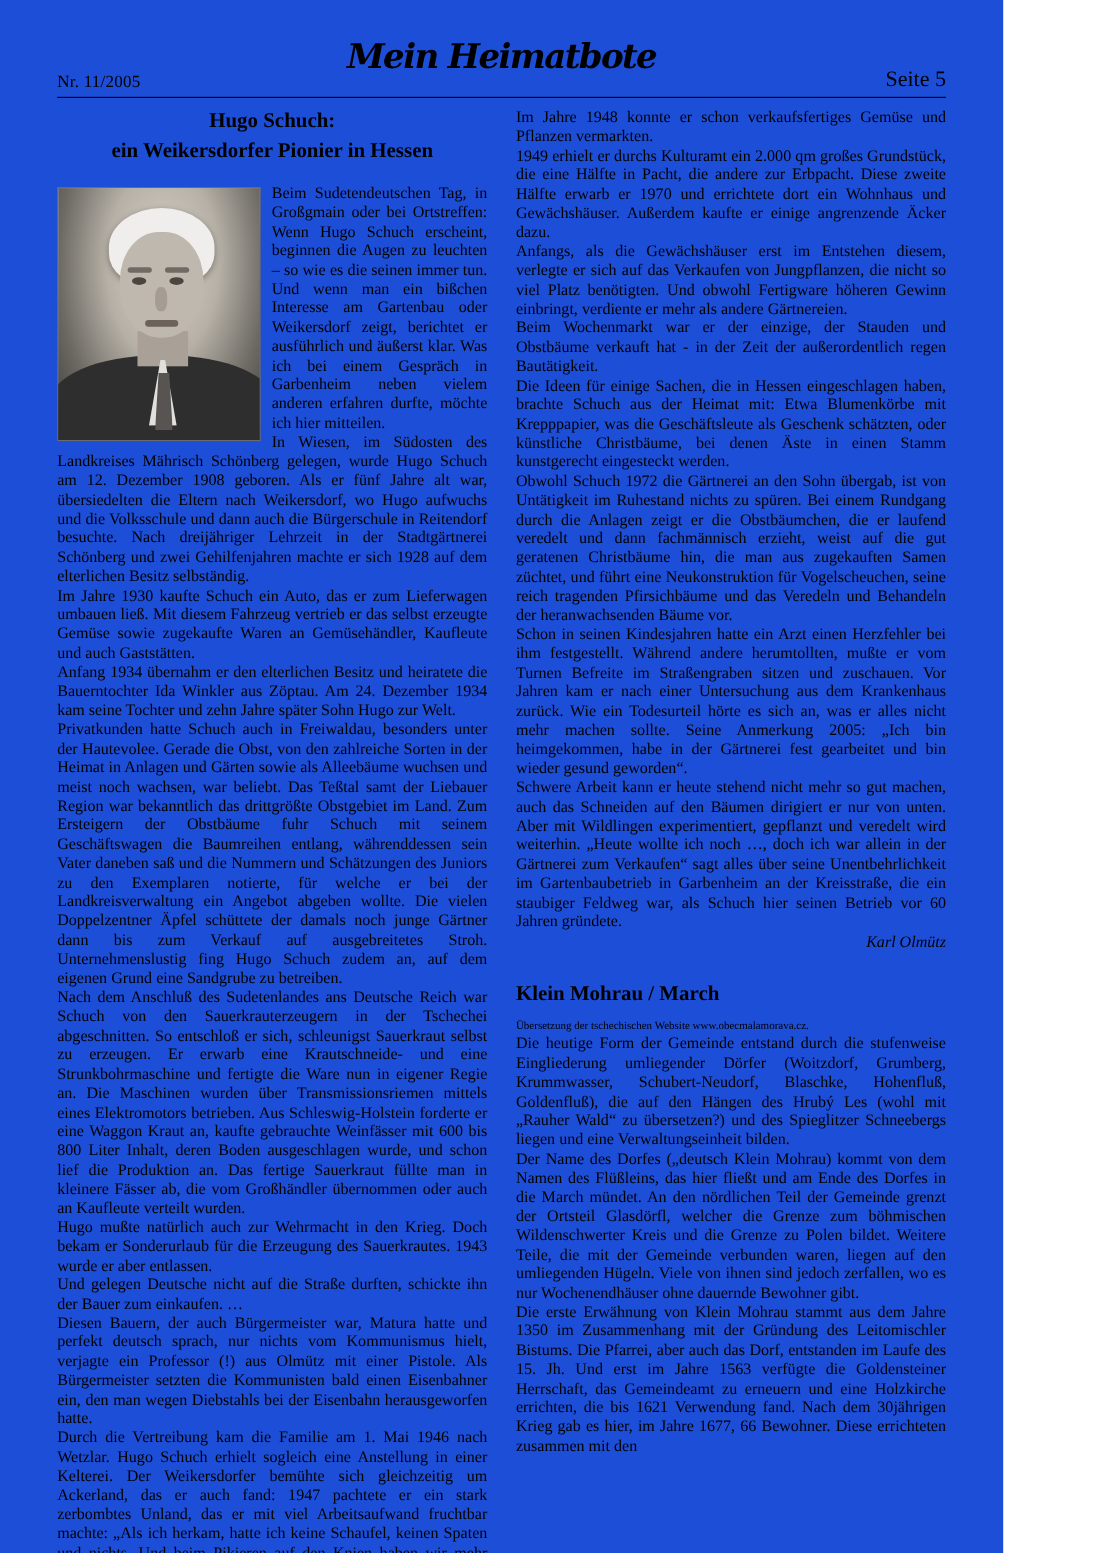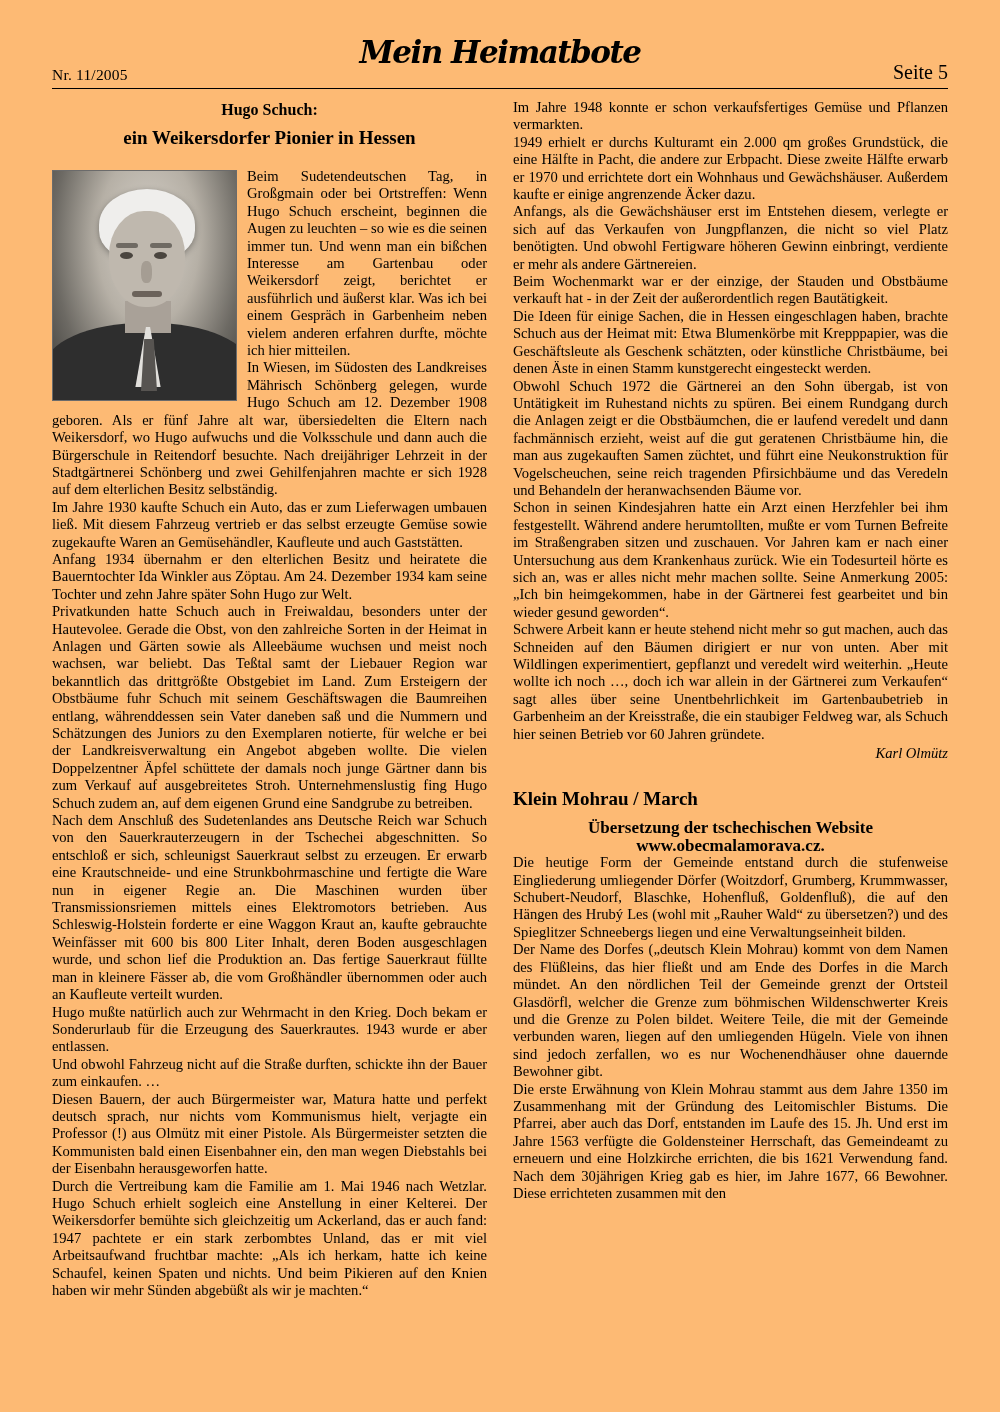--- a/index.html
+++ b/index.html
@@ -9,25 +9,25 @@
   }
   body {
     width: 1000px;
     height: 1412px;
     font-family: "Liberation Serif", serif;
     color: #000000;
     -webkit-font-smoothing: antialiased;
   }
   .page {
     position: relative;
-    width: 1000px;
+    width: 912px;
     height: 1412px;
     box-sizing: border-box;
     padding: 40px 52px 32px 52px;
-    background: #fdba74;
+    background: #1d4ed8;
     overflow: hidden;
   }
 
   
   .masthead {
     position: relative;
     height: 44px;
     margin-bottom: 2px;
   }
   .masthead-left {
@@ -74,45 +74,45 @@
     text-align: justify;
     hyphens: auto;
   }
   .col p {
     margin: 0;
     text-indent: 0;
   }
 
   
   h1.article-title {
-    font-size: 16px;
+    font-size: 19px;
     font-weight: bold;
     text-align: center;
     margin: 0 0 6px 0;
     line-height: 22px;
   }
   h2.article-subtitle {
     font-size: 19px;
     font-weight: bold;
     text-align: center;
     margin: 0 0 19px 0;
     line-height: 22px;
   }
   h2.section-title {
     font-size: 19px;
     font-weight: bold;
     text-align: left;
     margin: 26px 0 9px 0;
     line-height: 22px;
   }
   .sub-note {
-    font-weight: bold;
-    font-size: 17px;
+    font-weight: normal;
+    font-size: 10px;
     line-height: 17.4px;
-    text-align: center;
+    text-align: left;
     margin: 0 0 2px 0;
   }
 
   
   .photo {
     float: left;
     width: 183px;
     height: 229px;
     margin: 2px 10px 3px 0;
     background: linear-gradient(160deg, #c9c9c9 0%, #8e8e8e 45%, #5f5f5f 100%);
@@ -244,21 +244,21 @@
         <div class="tie"></div>
       </div>
 
       <p>Beim Sudetendeutschen Tag, in Großgmain oder bei Ortstreffen: Wenn Hugo Schuch erscheint, beginnen die Augen zu leuchten – so wie es die seinen immer tun. Und wenn man ein bißchen Interesse am Gartenbau oder Weikersdorf zeigt, berichtet er ausführlich und äußerst klar. Was ich bei einem Gespräch in Garbenheim neben vielem anderen erfahren durfte, möchte ich hier mitteilen.</p>
       <p>In Wiesen, im Südosten des Landkreises Mährisch Schönberg gelegen, wurde Hugo Schuch am 12. Dezember 1908 geboren. Als er fünf Jahre alt war, übersiedelten die Eltern nach Weikersdorf, wo Hugo aufwuchs und die Volksschule und dann auch die Bürgerschule in Reitendorf besuchte. Nach dreijähriger Lehrzeit in der Stadtgärtnerei Schönberg und zwei Gehilfenjahren machte er sich 1928 auf dem elterlichen Besitz selbständig.</p>
       <p>Im Jahre 1930 kaufte Schuch ein Auto, das er zum Lieferwagen umbauen ließ. Mit diesem Fahrzeug vertrieb er das selbst erzeugte Gemüse sowie zugekaufte Waren an Gemüsehändler, Kaufleute und auch Gaststätten.</p>
       <p>Anfang 1934 übernahm er den elterlichen Besitz und heiratete die Bauerntochter Ida Winkler aus Zöptau. Am 24. Dezember 1934 kam seine Tochter und zehn Jahre später Sohn Hugo zur Welt.</p>
       <p>Privatkunden hatte Schuch auch in Freiwaldau, besonders unter der Hautevolee. Gerade die Obst, von den zahlreiche Sorten in der Heimat in Anlagen und Gärten sowie als Alleebäume wuchsen und meist noch wachsen, war beliebt. Das Teßtal samt der Liebauer Region war bekanntlich das drittgrößte Obstgebiet im Land. Zum Ersteigern der Obstbäume fuhr Schuch mit seinem Geschäftswagen die Baumreihen entlang, währenddessen sein Vater daneben saß und die Nummern und Schätzungen des Juniors zu den Exemplaren notierte, für welche er bei der Landkreisverwaltung ein Angebot abgeben wollte. Die vielen Doppelzentner Äpfel schüttete der damals noch junge Gärtner dann bis zum Verkauf auf ausgebreitetes Stroh. Unternehmenslustig fing Hugo Schuch zudem an, auf dem eigenen Grund eine Sandgrube zu betreiben.</p>
       <p>Nach dem Anschluß des Sudetenlandes ans Deutsche Reich war Schuch von den Sauerkrauterzeugern in der Tschechei abgeschnitten. So entschloß er sich, schleunigst Sauerkraut selbst zu erzeugen. Er erwarb eine Krautschneide- und eine Strunkbohrmaschine und fertigte die Ware nun in eigener Regie an. Die Maschinen wurden über Transmissionsriemen mittels eines Elektromotors betrieben. Aus Schleswig-Holstein forderte er eine Waggon Kraut an, kaufte gebrauchte Weinfässer mit 600 bis 800 Liter Inhalt, deren Boden ausgeschlagen wurde, und schon lief die Produktion an. Das fertige Sauerkraut füllte man in kleinere Fässer ab, die vom Großhändler übernommen oder auch an Kaufleute verteilt wurden.</p>
       <p>Hugo mußte natürlich auch zur Wehrmacht in den Krieg. Doch bekam er Sonderurlaub für die Erzeugung des Sauerkrautes. 1943 wurde er aber entlassen.</p>
-      <p>Und obwohl Fahrzeug nicht auf die Straße durften, schickte ihn der Bauer zum einkaufen. …</p>
+      <p>Und gelegen Deutsche nicht auf die Straße durften, schickte ihn der Bauer zum einkaufen. …</p>
       <p>Diesen Bauern, der auch Bürgermeister war, Matura hatte und perfekt deutsch sprach, nur nichts vom Kommunismus hielt, verjagte ein Professor (!) aus Olmütz mit einer Pistole. Als Bürgermeister setzten die Kommunisten bald einen Eisenbahner ein, den man wegen Diebstahls bei der Eisenbahn herausgeworfen hatte.</p>
       <p>Durch die Vertreibung kam die Familie am 1. Mai 1946 nach Wetzlar. Hugo Schuch erhielt sogleich eine Anstellung in einer Kelterei. Der Weikersdorfer bemühte sich gleichzeitig um Ackerland, das er auch fand: 1947 pachtete er ein stark zerbombtes Unland, das er mit viel Arbeitsaufwand fruchtbar machte: „Als ich herkam, hatte ich keine Schaufel, keinen Spaten und nichts. Und beim Pikieren auf den Knien haben wir mehr Sünden abgebüßt als wir je machten.“</p>
     </div>
 
     <div class="col">
       <p>Im Jahre 1948 konnte er schon verkaufsfertiges Gemüse und Pflanzen vermarkten.</p>
       <p>1949 erhielt er durchs Kulturamt ein 2.000 qm großes Grundstück, die eine Hälfte in Pacht, die andere zur Erbpacht. Diese zweite Hälfte erwarb er 1970 und errichtete dort ein Wohnhaus und Gewächshäuser. Außerdem kaufte er einige angrenzende Äcker dazu.</p>
       <p>Anfangs, als die Gewächshäuser erst im Entstehen diesem, verlegte er sich auf das Verkaufen von Jungpflanzen, die nicht so viel Platz benötigten. Und obwohl Fertigware höheren Gewinn einbringt, verdiente er mehr als andere Gärtnereien.</p>
       <p>Beim Wochenmarkt war er der einzige, der Stauden und Obstbäume verkauft hat - in der Zeit der außerordentlich regen Bautätigkeit.</p>
       <p>Die Ideen für einige Sachen, die in Hessen eingeschlagen haben, brachte Schuch aus der Heimat mit: Etwa Blumenkörbe mit Krepppapier, was die Geschäftsleute als Geschenk schätzten, oder künstliche Christbäume, bei denen Äste in einen Stamm kunstgerecht eingesteckt werden.</p>

